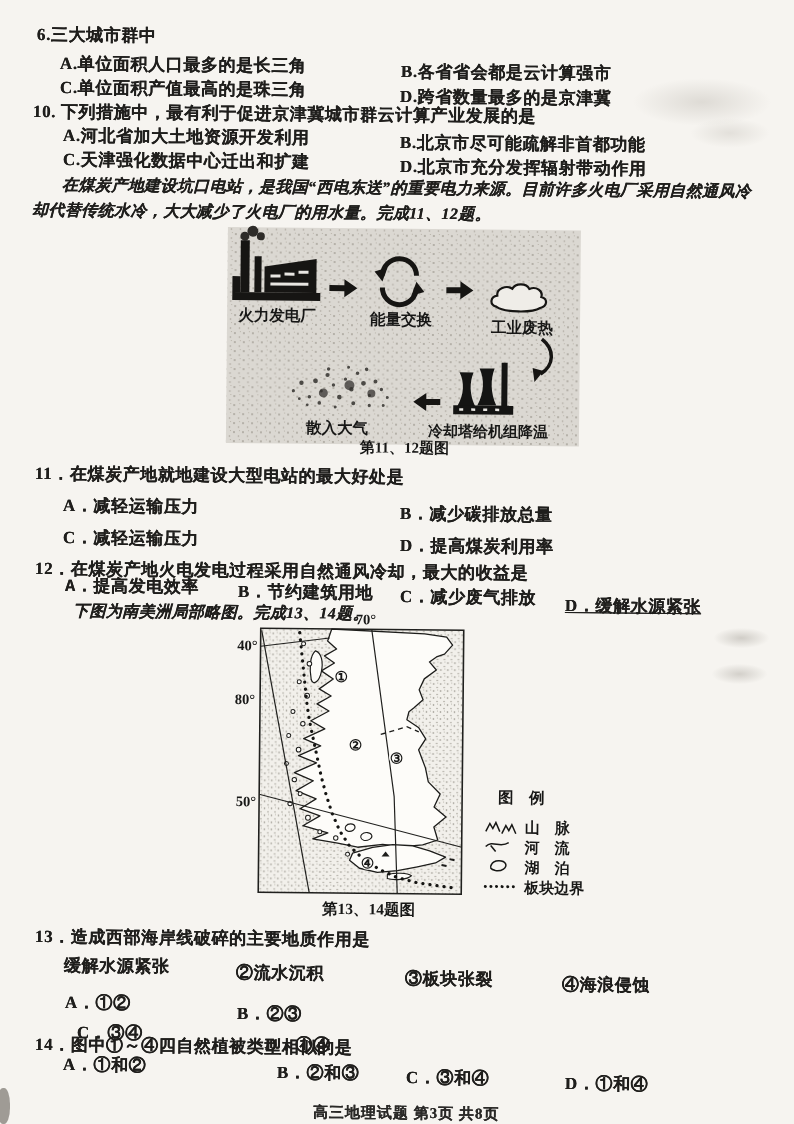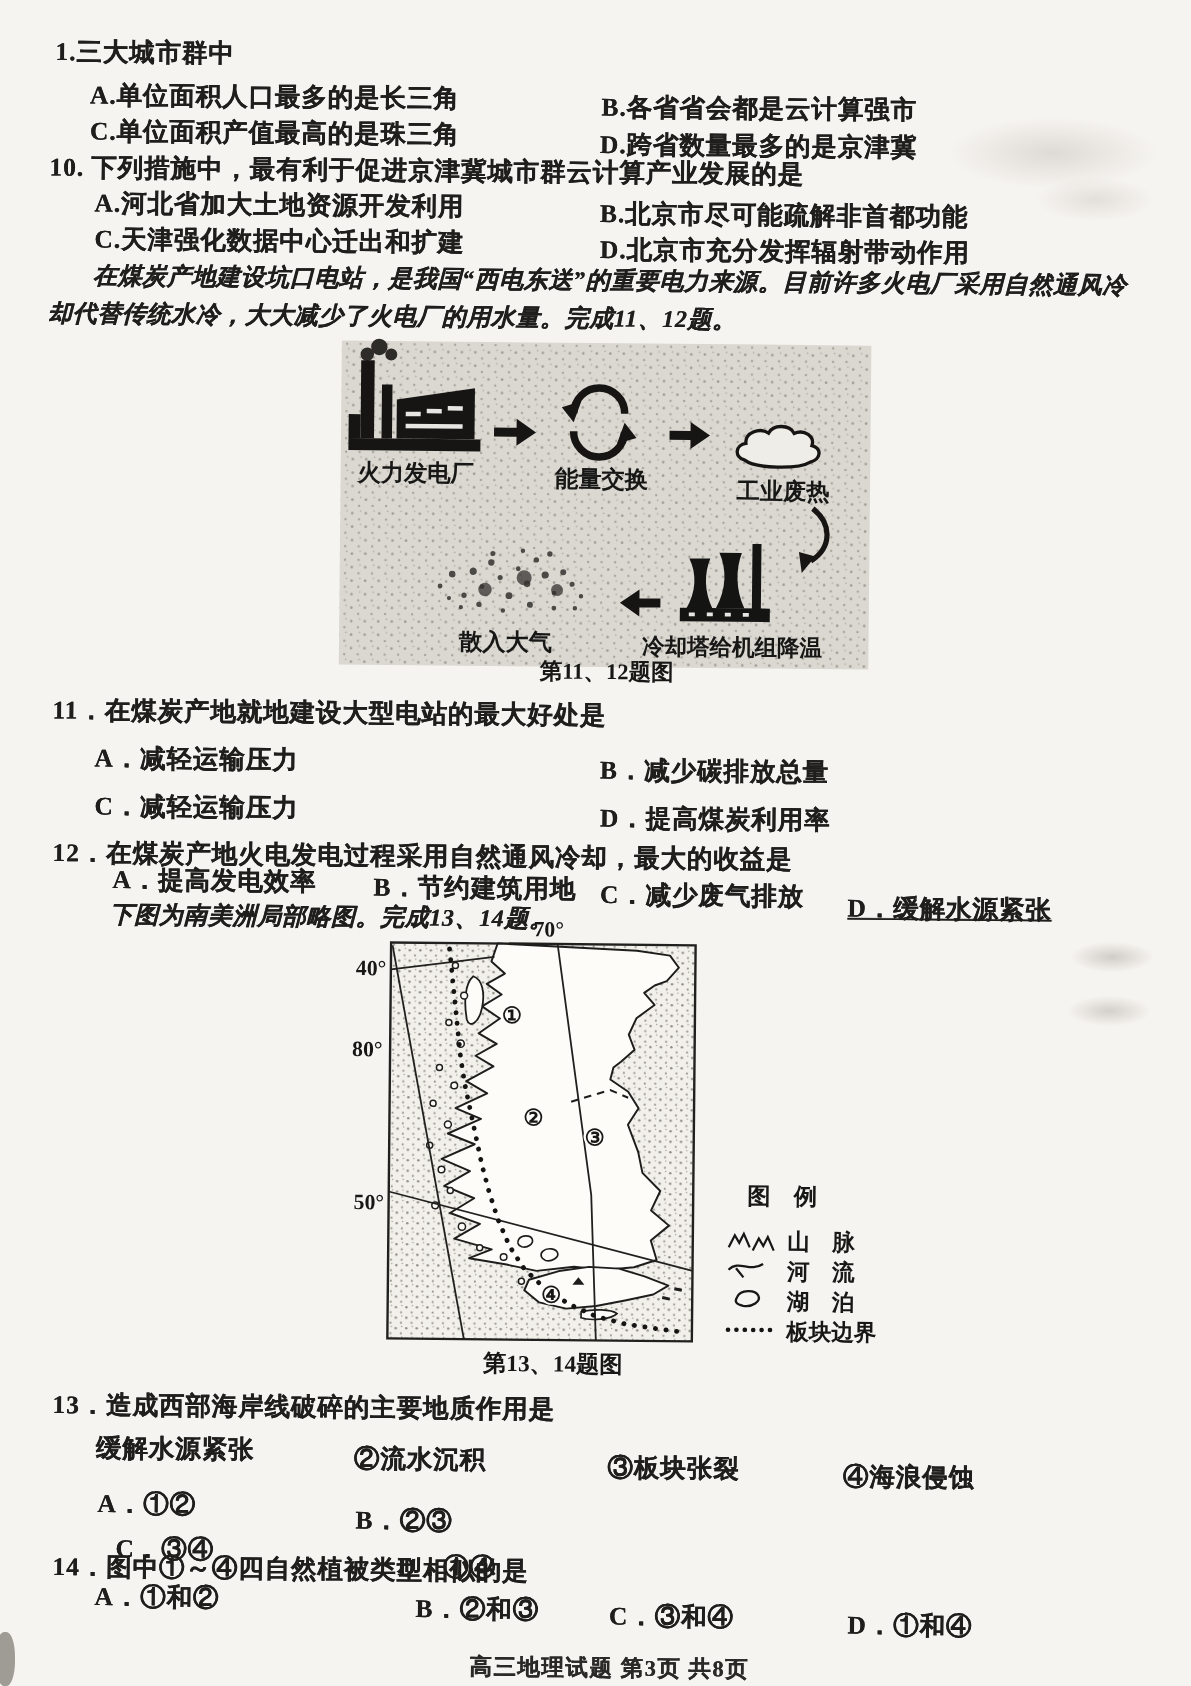--- a/index.html
+++ b/index.html
@@ -26,21 +26,21 @@
 </style>
 </head>
 <body>
 
 <div class="smudge" style="left:632px;top:78px;width:140px;height:48px;background:radial-gradient(ellipse at 50% 50%, rgba(125,118,106,0.20), rgba(125,118,106,0) 70%);"></div>
 <div class="smudge" style="left:690px;top:118px;width:80px;height:30px;background:radial-gradient(ellipse at 50% 50%, rgba(125,118,106,0.16), rgba(125,118,106,0) 70%);"></div>
 <div class="smudge" style="left:714px;top:628px;width:55px;height:20px;background:radial-gradient(ellipse at 50% 50%, rgba(110,104,94,0.28), rgba(110,104,94,0) 72%);"></div>
 <div class="smudge" style="left:712px;top:664px;width:55px;height:20px;background:radial-gradient(ellipse at 50% 50%, rgba(110,104,94,0.26), rgba(110,104,94,0) 72%);"></div>
 <div class="smudge" style="left:-3px;top:1088px;width:13px;height:36px;background:#57524a;opacity:.55;border-radius:45%;"></div>
 
-<div class="ln" style="left:37px;top:26px;">1.三大城市群中</div>
+<div class="ln" style="left:37px;top:26px;">6.三大城市群中</div>
 <div class="ln" style="left:60px;top:55px;">A.单位面积人口最多的是长三角</div>
 <div class="ln" style="left:401px;top:63px;">B.各省省会都是云计算强市</div>
 <div class="ln" style="left:60px;top:79px;">C.单位面积产值最高的是珠三角</div>
 <div class="ln" style="left:400px;top:88px;">D.跨省数量最多的是京津冀</div>
 
 <div class="ln" style="left:33px;top:103px;">10. 下列措施中，最有利于促进京津冀城市群云计算产业发展的是</div>
 <div class="ln" style="left:63px;top:127px;">A.河北省加大土地资源开发利用</div>
 <div class="ln" style="left:400px;top:134px;">B.北京市尽可能疏解非首都功能</div>
 <div class="ln" style="left:63px;top:151px;">C.天津强化数据中心迁出和扩建</div>
 <div class="ln" style="left:400px;top:158px;">D.北京市充分发挥辐射带动作用</div>
@@ -143,22 +143,22 @@
   <text x="137" y="229" font-size="15">第11、12题图</text>
 </svg>
 
 <div class="ln" style="left:35px;top:465px;">11．在煤炭产地就地建设大型电站的最大好处是</div>
 <div class="ln" style="left:63px;top:497px;">A．减轻运输压力</div>
 <div class="ln" style="left:400px;top:505px;">B．减少碳排放总量</div>
 <div class="ln" style="left:63px;top:529px;">C．减轻运输压力</div>
 <div class="ln" style="left:400px;top:537px;">D．提高煤炭利用率</div>
 
 <div class="ln" style="left:35px;top:560px;">12．在煤炭产地火电发电过程采用自然通风冷却，最大的收益是</div>
-<div class="ln" style="left:75px;top:578px;">A．提高发电效率</div>
-<div class="ln" style="left:249px;top:583px;font-family:Liberation Serif, serif;">B．节约建筑用地</div>
+<div class="ln" style="left:65px;top:578px;font-family:Liberation Mono, monospace;">A．提高发电效率</div>
+<div class="ln" style="left:238px;top:583px;font-family:Liberation Serif, serif;">B．节约建筑用地</div>
 <div class="ln" style="left:400px;top:588px;">C．减少废气排放</div>
 <div class="ln" style="left:565px;top:597px;text-decoration:underline;">D．缓解水源紧张</div>
 
 <div class="ln it" style="left:73px;top:602px;">下图为南美洲局部略图。完成13、14题。</div>
 
 <svg class="blk" style="left:230px;top:603px;" width="420" height="322" viewBox="0 0 420 322">
   <defs>
     <pattern id="stip" width="7" height="7" patternUnits="userSpaceOnUse">
       <rect width="7" height="7" fill="#f2f0eb"></rect>
       <circle cx="1.5" cy="2" r="0.8" fill="#8f8b83"></circle>

